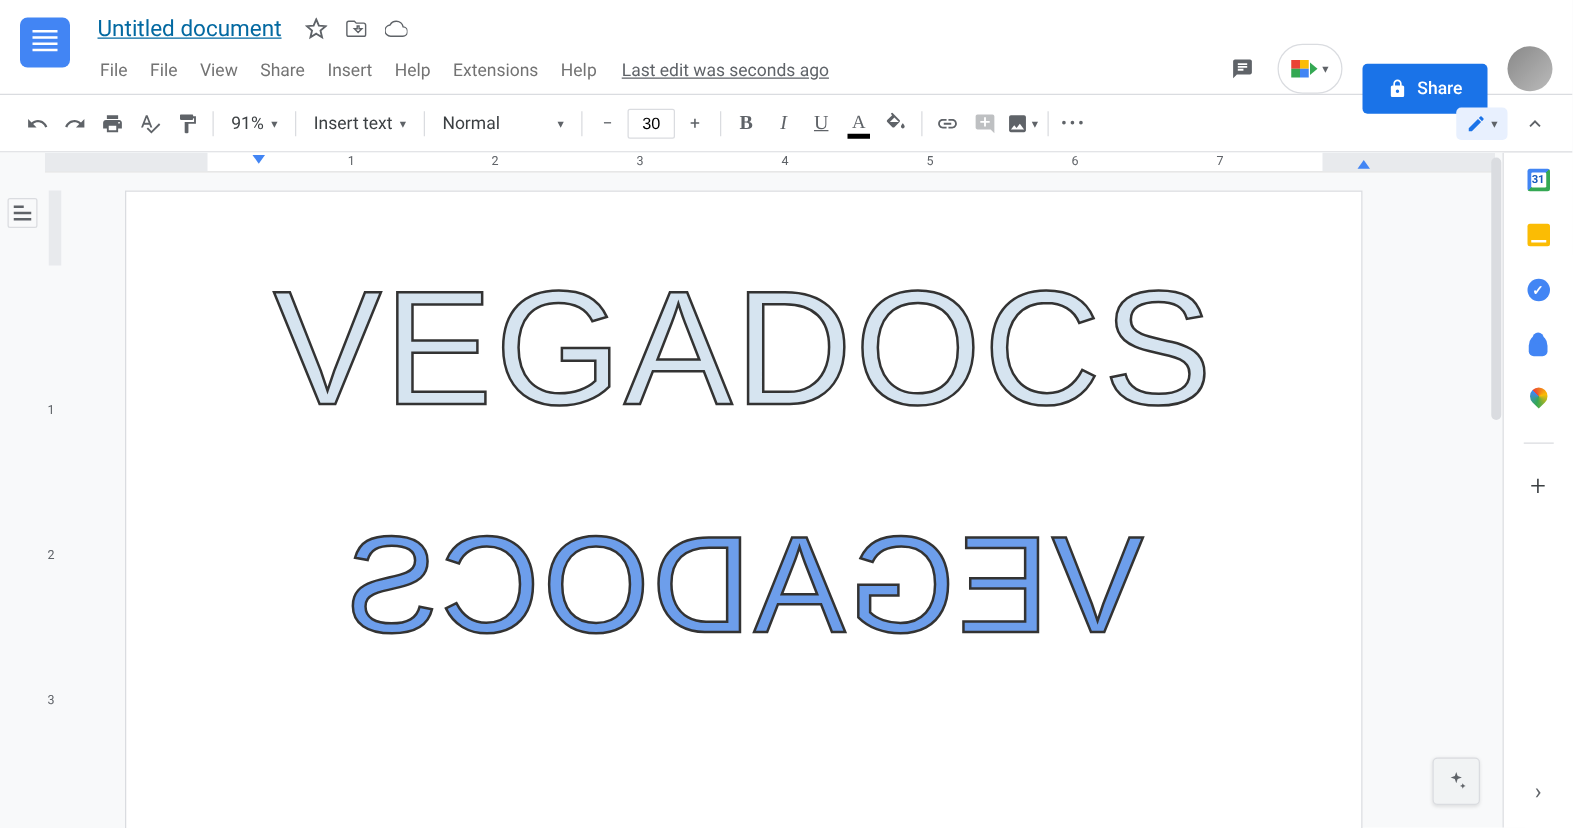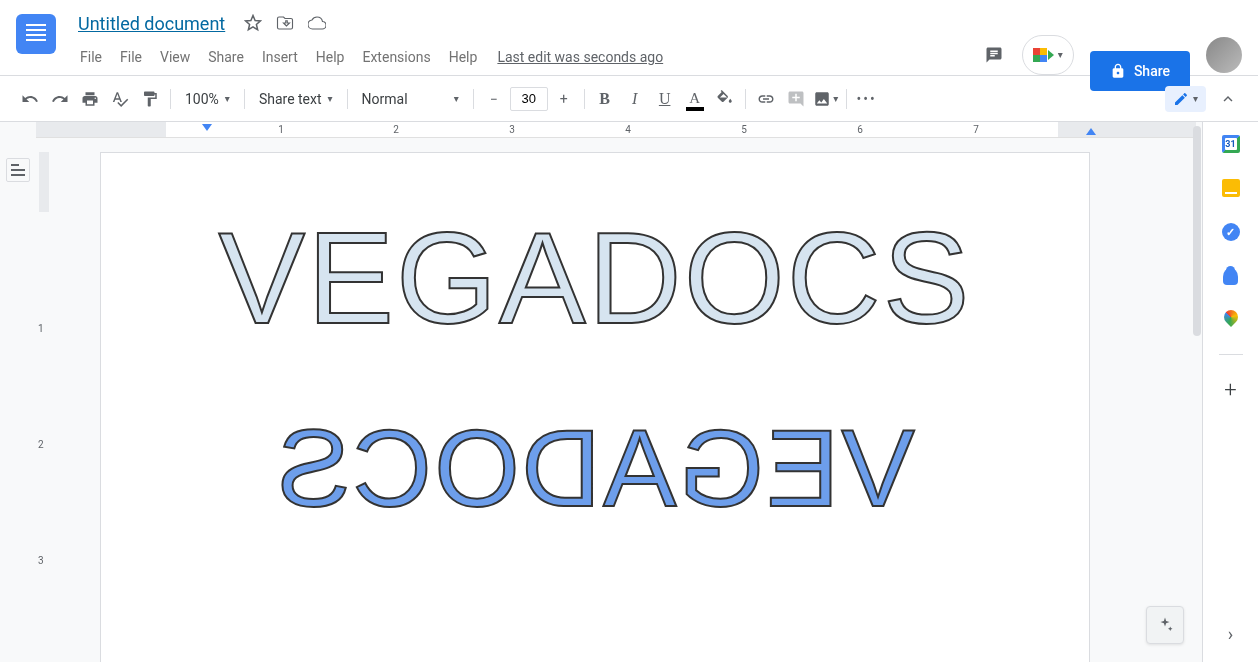--- a/index.html
+++ b/index.html
@@ -170,26 +170,26 @@
         <path d="M12.45 16h2.09L9.43 3H7.57L2.46 16h2.09l1.12-3h5.64l1.14 3zm-6.02-5L8.5 5.48 10.57 11H6.43zm15.16.59l-8.09 8.09L9.83 16l-1.41 1.41 5.09 5.09L23 13l-1.41-1.41z"></path>
       </svg>
     </div>
   <div class="tool-btn">
       <svg viewBox="0 0 24 24">
         <path d="M18 4V3c0-.55-.45-1-1-1H5c-.55 0-1 .45-1 1v4c0 .55.45 1 1 1h12c.55 0 1-.45 1-1V6h1v4H9v11c0 .55.45 1 1 1h2c.55 0 1-.45 1-1v-9h8V4h-3z"></path>
       </svg>
     </div>
   <div class="tool-sep"></div>
   <div class="zoom-select">
-      <span>100%</span>
+      <span>91%</span>
       <span class="dropdown-arrow">▾</span>
     </div>
   <div class="tool-sep"></div>
   <div class="style-select">
-      <span>Share text</span>
+      <span>Insert text</span>
       <span class="dropdown-arrow">▾</span>
     </div>
   <div class="tool-sep"></div>
   <div class="font-select">
       <span>Normal</span>
       <span class="dropdown-arrow" style="margin-left:40px;">▾</span>
     </div>
   <div class="tool-sep"></div>
   <div class="font-size-group">
     <div class="tool-btn">−</div>

